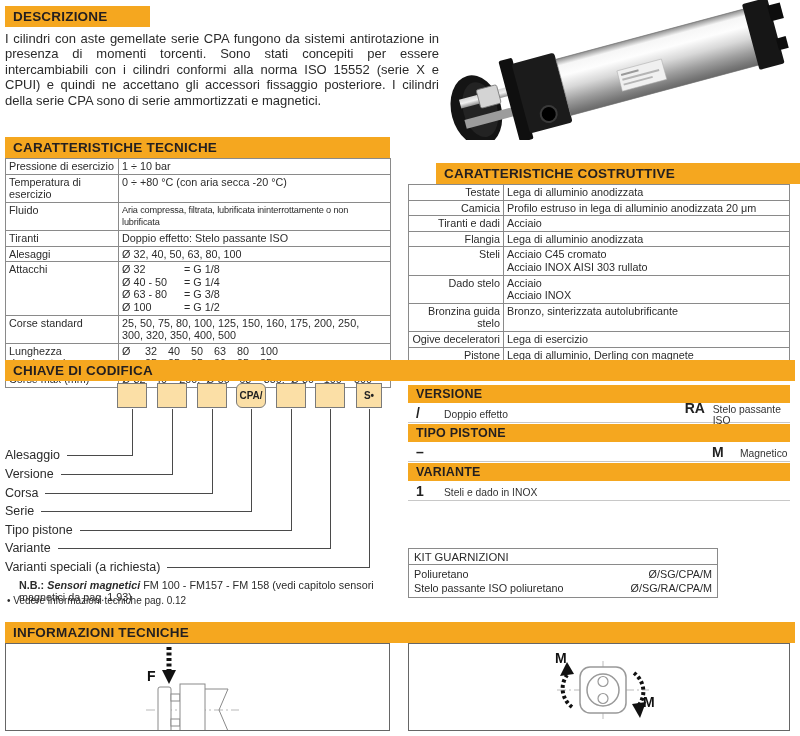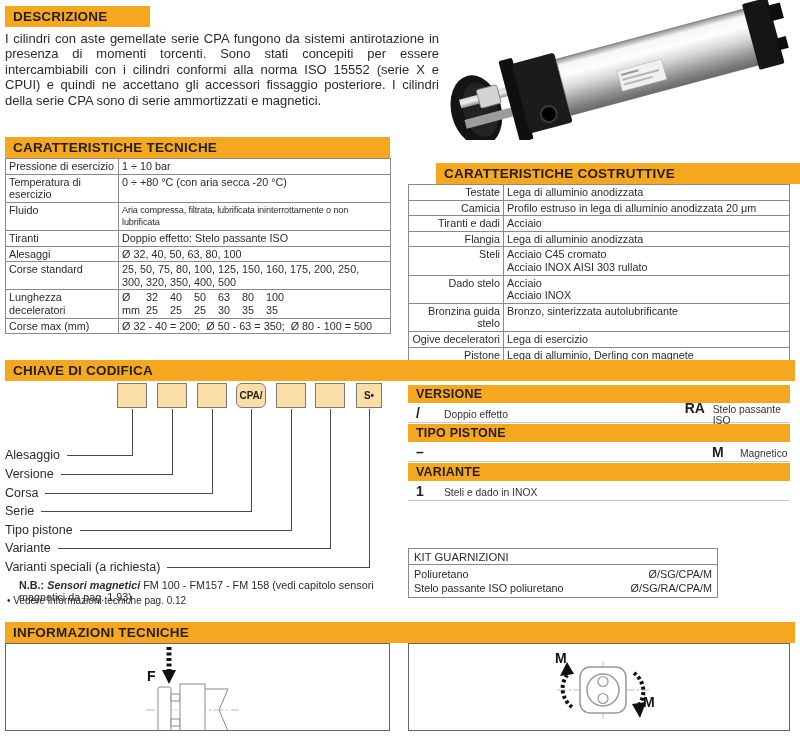--- a/index.html
+++ b/index.html
@@ -157,20 +157,27 @@
         </tr>
           <tr class="spec-row">
           <td class="k">Tiranti</td>
           <td class="v">Doppio effetto: Stelo passante ISO</td>
         </tr>
           <tr class="spec-row">
           <td class="k">Alesaggi</td>
           <td class="v">Ø 32, 40, 50, 63, 80, 100</td>
         </tr>
           <tr class="spec-row">
+          <td class="k">Attacchi</td>
+          <td class="v">Ø 32	= G 1/8
+Ø 40 - 50	= G 1/4
+Ø 63 - 80	= G 3/8
+Ø 100	= G 1/2</td>
+        </tr>
+          <tr class="spec-row">
           <td class="k">Corse standard</td>
           <td class="v">25, 50, 75, 80, 100, 125, 150, 160, 175, 200, 250,
 300, 320, 350, 400, 500</td>
         </tr>
           <tr class="spec-row">
           <td class="k">Lunghezza deceleratori</td>
           <td class="v">Ø	32	40	50	63	80	100
 mm	25	25	25	30	35	35</td>
         </tr>
           <tr class="spec-row">

